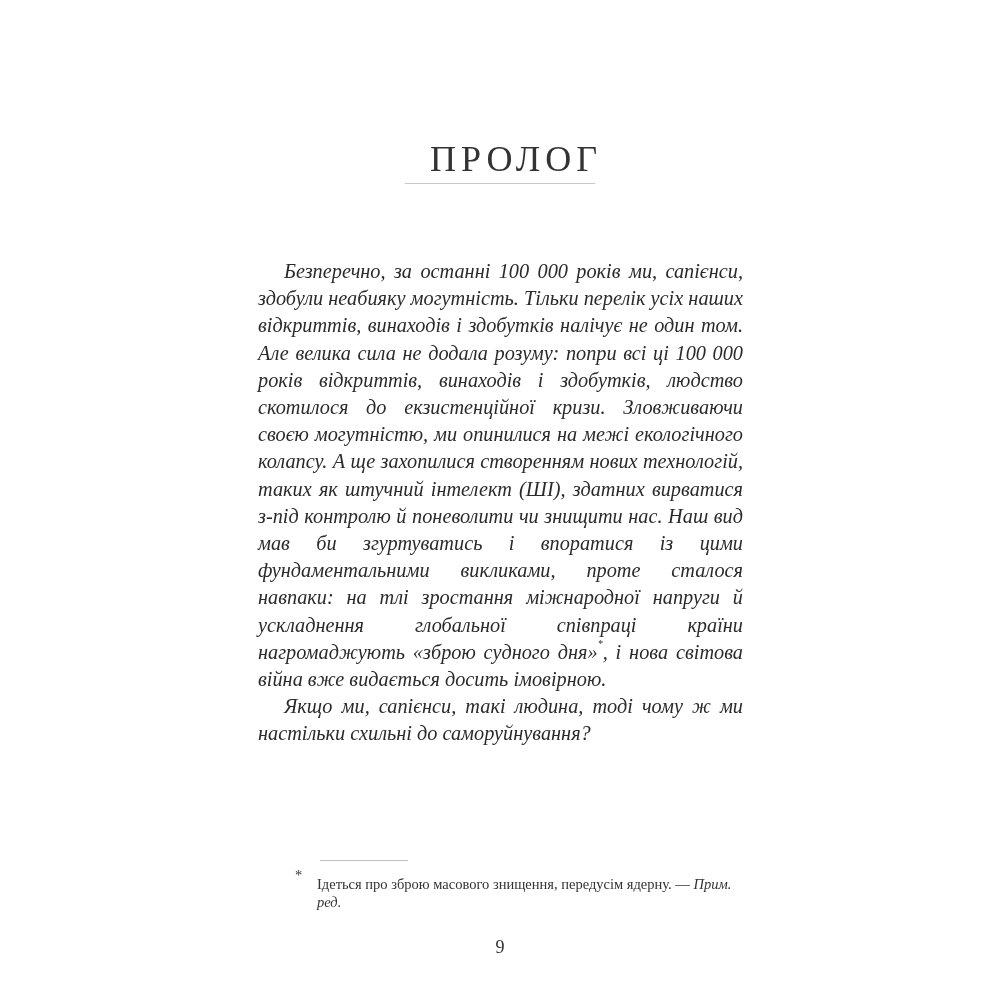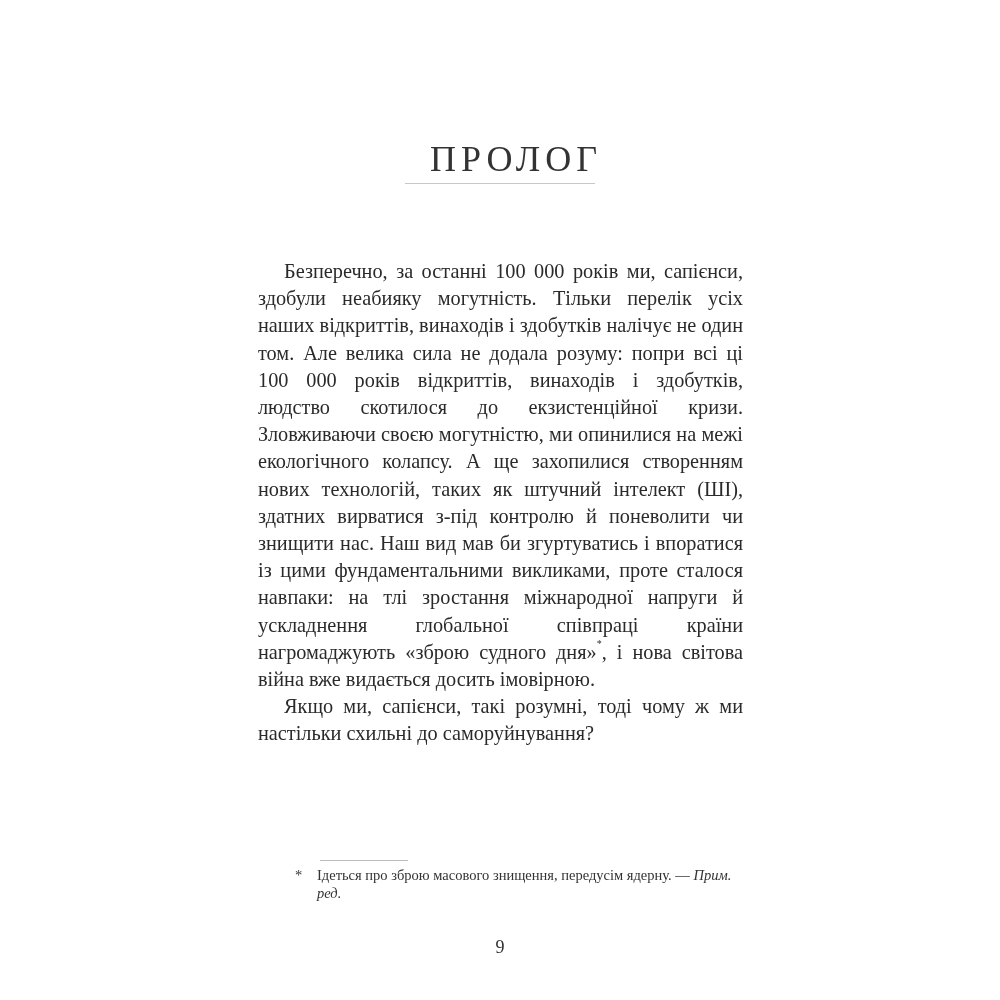--- a/index.html
+++ b/index.html
@@ -16,48 +16,48 @@
   }
   .title-rule {
     position: absolute; top: 183px; left: 405px; width: 190px;
     height: 1px; background: #c8c8c8;
   }
   .body-text {
     position: absolute; top: 258px; left: 258px; width: 485px;
     font-size: 20.3px; line-height: 27.2px; text-align: justify;
   }
   .body-text p { margin: 0; }
-  .body-text p.indent { text-indent: 26px; }
+  .body-text p.indent { text-indent: 26px; font-style: italic; }
   .body-text i { font-style: italic; }
   sup { font-size: 10px; vertical-align: top; line-height: 10px; }
   .fn-rule {
     position: absolute; top: 860px; left: 320px; width: 88px;
     height: 1px; background: #bdbdbd;
   }
   .footnote {
     position: absolute; top: 866px; left: 295px; width: 450px;
     font-size: 14.5px; line-height: 18px; color: #333;
   }
   .fn-mark { position: absolute; left: 0; top: 0; }
-  .fn-text { margin-left: 22px; display: block; }
+  .fn-text { margin-left: 22px; display: block; margin-top: 9px; }
   .fn-text i { font-style: italic; }
   .page-number {
     position: absolute; top: 937px; left: 0; width: 1000px;
     text-align: center; font-size: 18px; color: #333;
   }
 </style>
 </head>
 <body>
 
 <div class="title">ПРОЛОГ</div>
 <div class="title-rule"></div>
 
 <div class="body-text">
   <p class="indent"><span>Безперечно, за останні 100 000 років ми, сапієнси, здобули неабияку могутність. Тільки перелік усіх наших відкриттів, винаходів і здобутків налічує не один том. Але велика сила не додала розуму: попри всі ці 100 000 років відкриттів, винаходів і здобутків, людство скотилося до екзистенційної кризи. Зловживаючи своєю могутністю, ми опинилися на межі екологічного колапсу. А ще захопилися створенням нових технологій, таких як штучний інтелект (ШІ), здатних вирватися з-під контролю й поневолити чи знищити нас. Наш вид мав би згуртуватись і впоратися із цими фундаментальними викликами, проте сталося навпаки: на тлі зростання міжнародної напруги й ускладнення глобальної співпраці країни нагромаджують «зброю судного дня»</span><sup>*</sup><span>, і нова світова війна вже видається досить імовірною.</span></p>
-  <p class="indent">Якщо ми, сапієнси, такі розумні, тоді чому ж ми настільки схильні до саморуйнування?</p>
+  <p class="indent">Якщо ми, сапієнси, такі людина, тоді чому ж ми настільки схильні до саморуйнування?</p>
 </div>
 
 <div class="fn-rule"></div>
 <div class="footnote">
   <span class="fn-mark">*</span>
   <span class="fn-text"><span>Ідеться про зброю масового знищення, передусім ядерну. — </span><i>Прим. ред.</i></span>
 </div>
 
 <div class="page-number">9</div>
 

